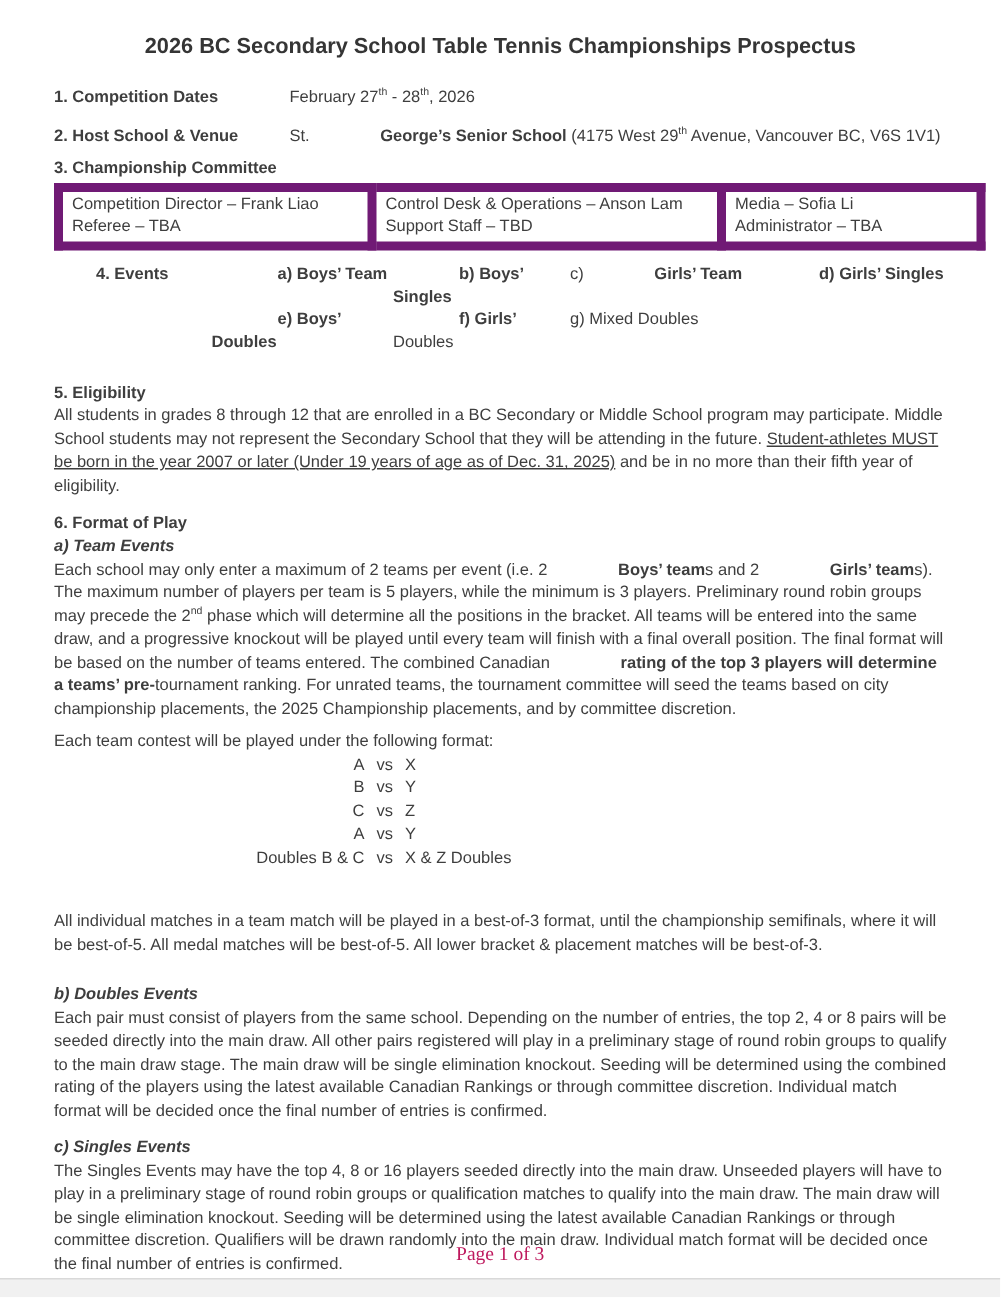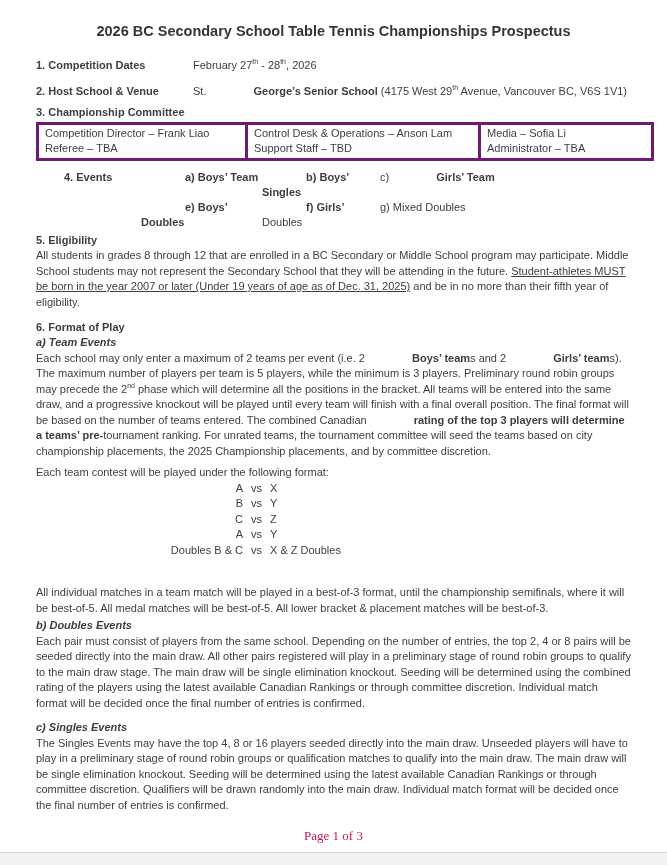--- a/index.html
+++ b/index.html
@@ -33,34 +33,34 @@
   .sec-heading { font-weight: 700; line-height: 16px; }
   .h-committee { margin-top: 5px; }
   .committee-table {
     border-collapse: collapse;
     table-layout: fixed;
     width: 615px;
     margin-top: 2px;
     margin-left: 0;
   }
   .committee-table td {
-    border: 3px solid #701a75;
+    border: 6px solid #701a75;
     vertical-align: top;
     padding: 1px 6px 2px 6px;
     line-height: 15px;
     font-size: 11px;
   }
   .events { margin-top: 9px; line-height: 15px; }
   .ev-row { display: flex; }
   .ev-label { width: 77px; flex: none; font-weight: 700; margin-left: 28px; }
   .ev-a, .ev-e { width: 121px; flex: none; }
   .ev-b, .ev-f { width: 118px; flex: none; }
   .ev-c, .ev-g { width: 122px; flex: none; }
   .ev-d { flex: 1; }
-  .sec { margin-top: 2px; }
+  .sec { margin-top: 18px; }
   .sec-tight { margin-top: 9px; }
   .para { margin: 0; }
   .team-intro { margin-top: 6px; }
   .matchups { margin-top: 0; }
   .mu { display: flex; line-height: 15.5px; }
   .mu-l { width: 207px; flex: none; text-align: right; }
   .mu-vs { width: 27px; flex: none; text-align: center; }
   .mu-r { flex: 1; text-align: left; }
   .post-matchups { margin-top: 27px; }
   .sub-heading { font-weight: 700; font-style: italic; line-height: 15.5px; }
@@ -122,20 +122,21 @@
       </tr>
     </tbody>
       </table>
 
     <div class="events">
       <div class="ev-row">
         <div class="ev-label">4. Events</div>
         <div class="ev-a"><span class="b">a) Boys’ Team</span></div>
         <div class="ev-b"><span class="b">b) Boys’ Singles</span></div>
         <div class="ev-c"><span>c) </span><span class="b">Girls’ Team</span></div>
+        <div class="ev-d"><span class="b">d) Girls’ Singles</span></div>
       </div>
       <div class="ev-row">
         <div class="ev-label"></div>
         <div class="ev-e"><span class="b">e) Boys’ Doubles</span></div>
         <div class="ev-f"><span class="b">f) Girls’</span><span> Doubles</span></div>
         <div class="ev-g"><span>g) Mixed Doubles</span></div>
       </div>
     </div>
 
     <div class="sec">

